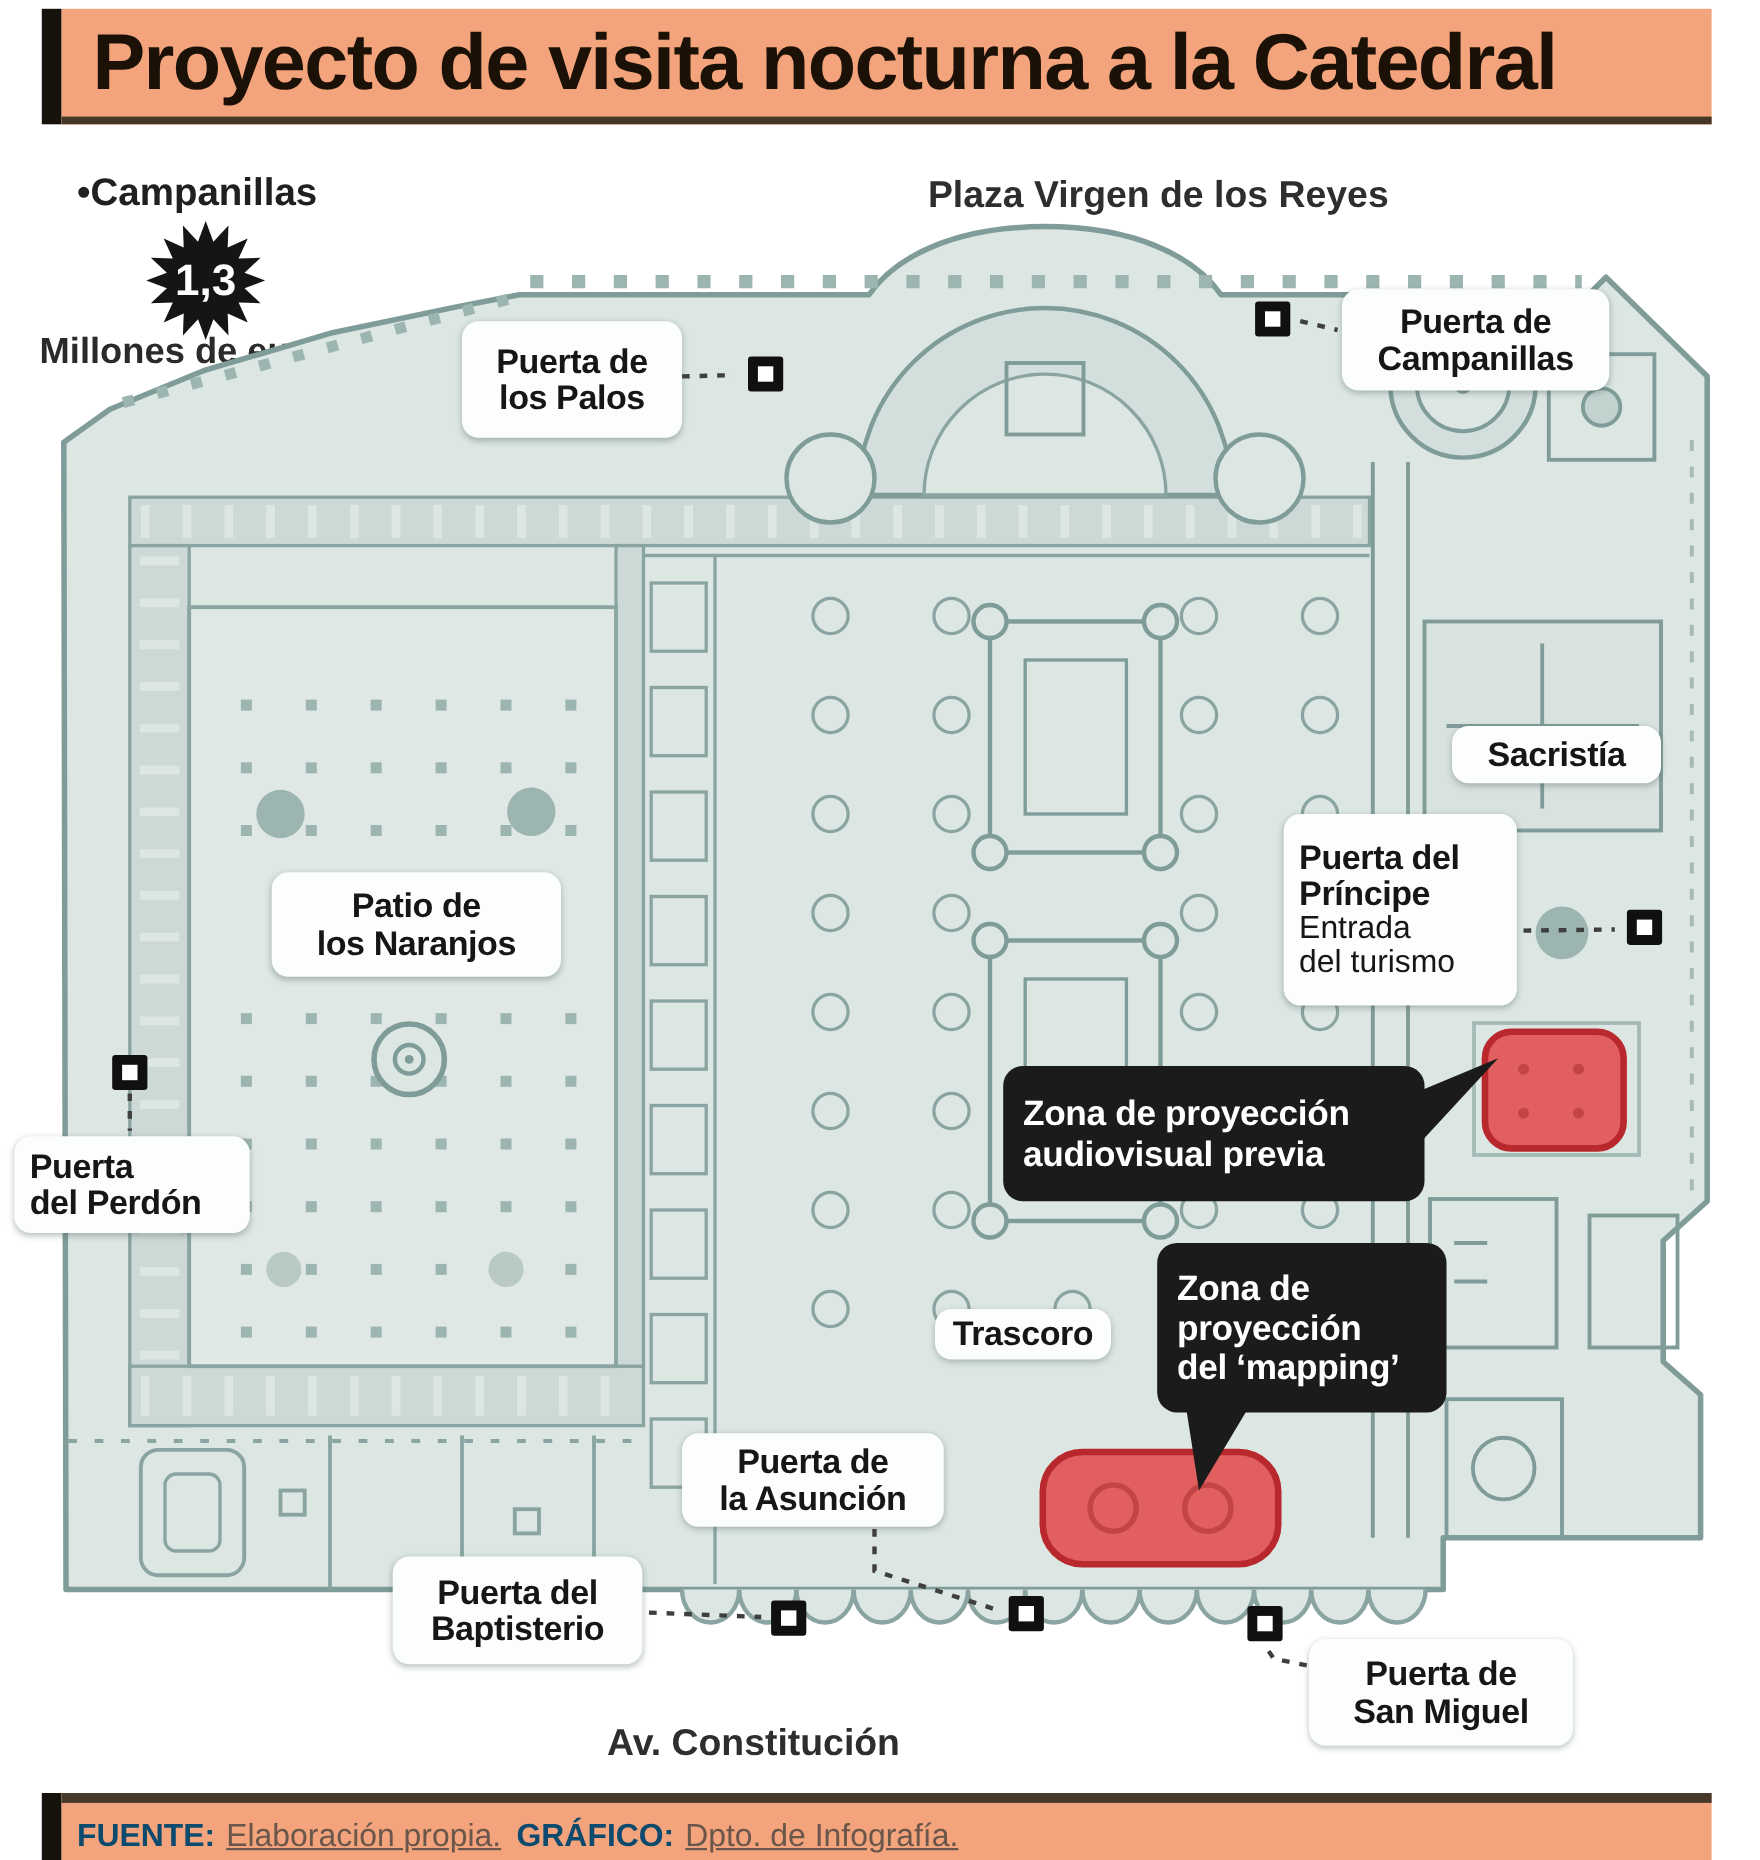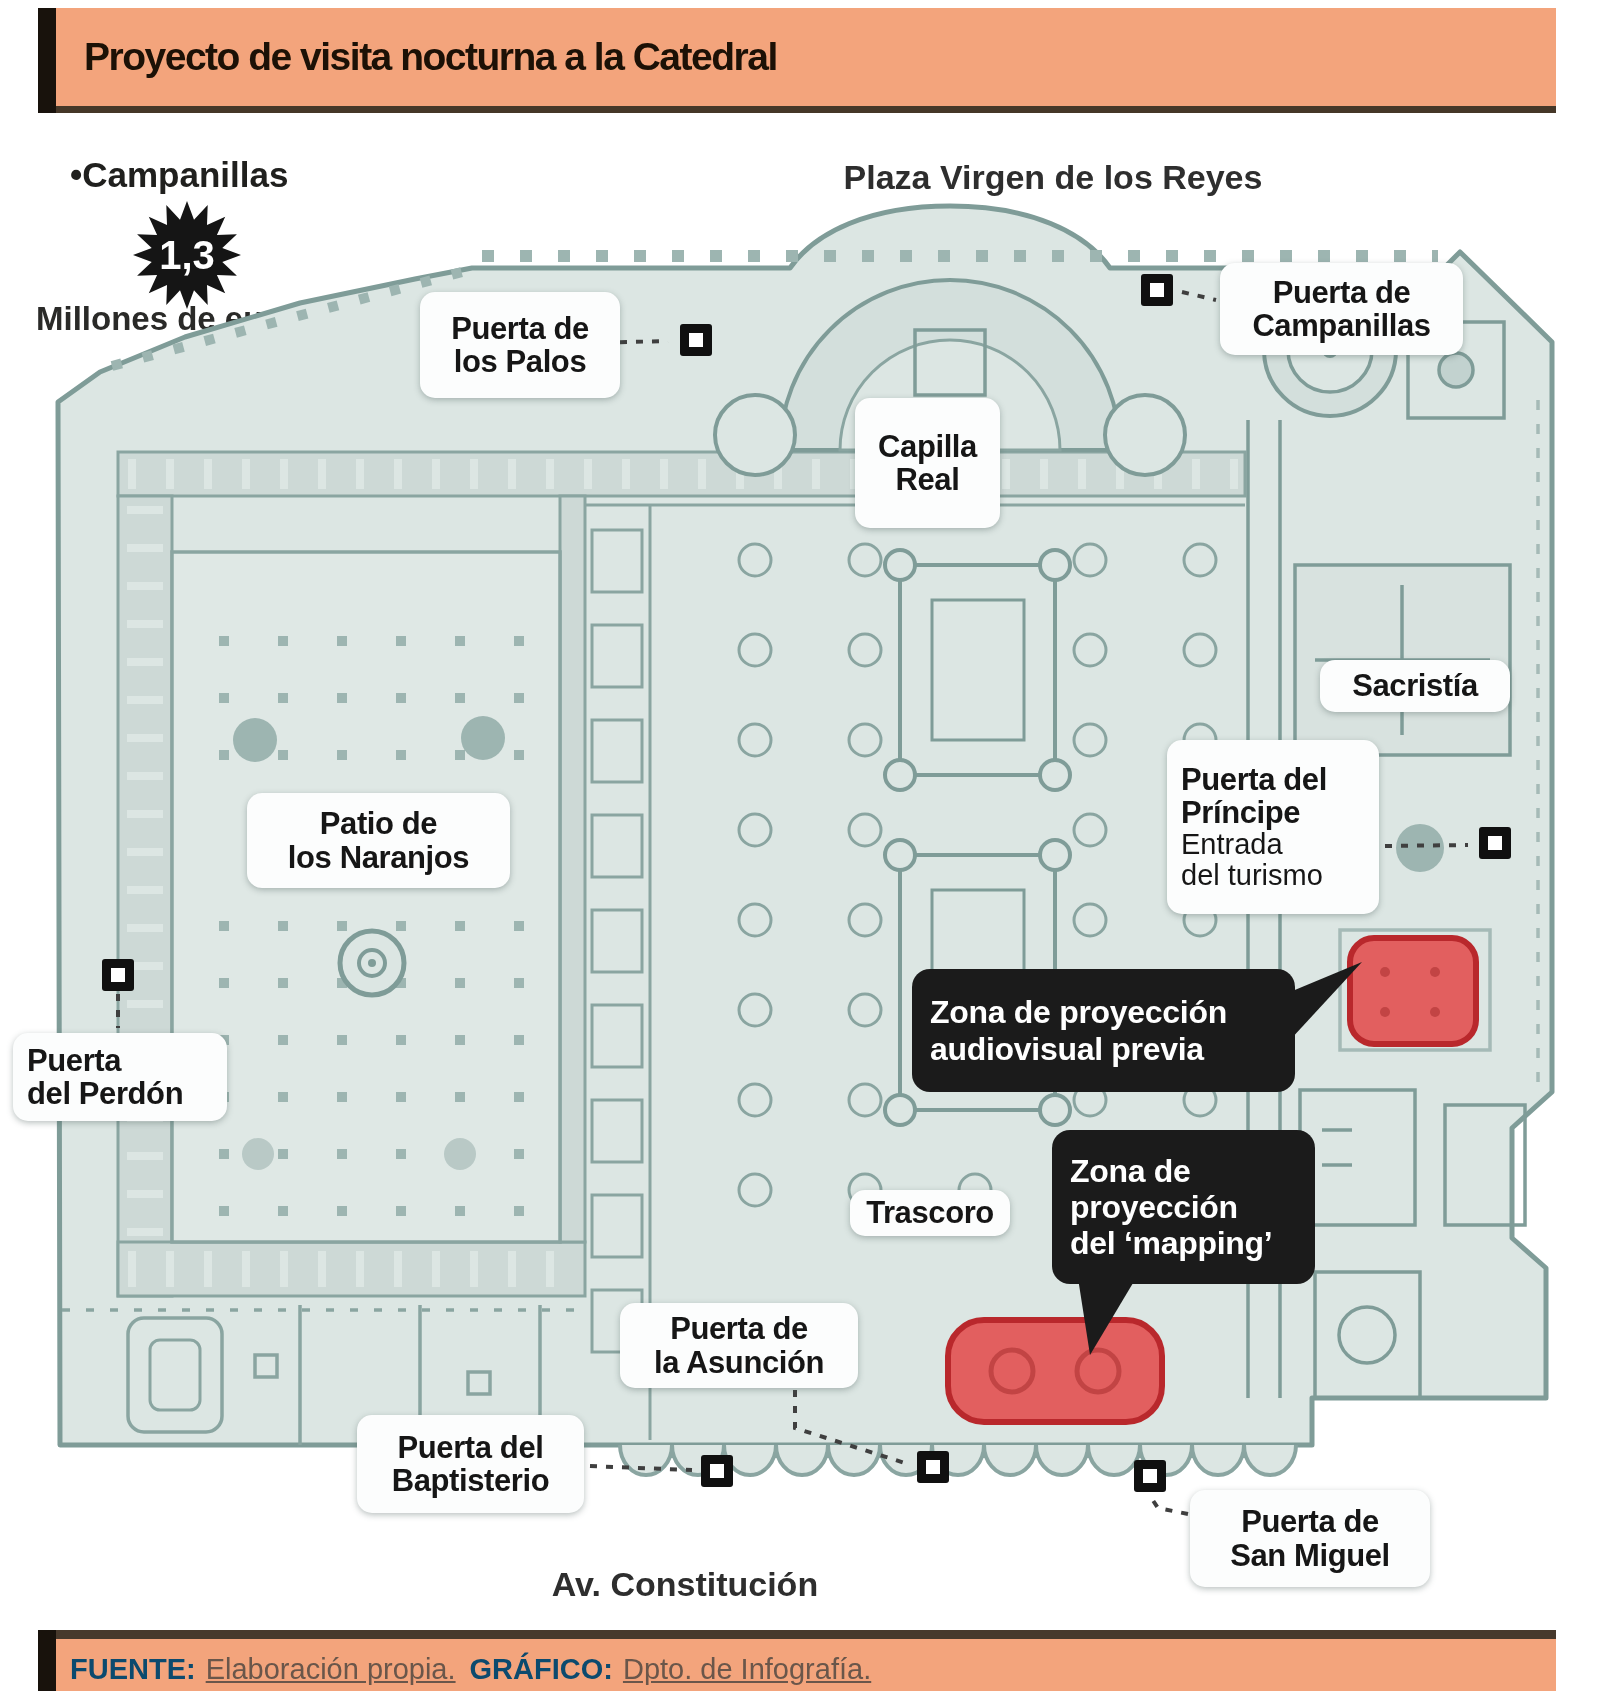--- a/index.html
+++ b/index.html
@@ -2,21 +2,21 @@
 <html><head>
 <meta charset="utf-8">
 <style>
   html,body{margin:0;padding:0;background:#fff;}
   .stage{position:relative;width:1600px;height:1691px;background:#ffffff;overflow:hidden;
          font-family:"Liberation Sans","DejaVu Sans",sans-serif;}
   
   .header-band{position:absolute;left:56px;top:8px;width:1500px;height:98px;background:#f3a47c;
                border-bottom:7px solid #453728;display:flex;align-items:center;}
   .header-bar{position:absolute;left:38px;top:8px;width:18px;height:105px;background:#18120c;}
-  .header-title{margin-left:28px;font-size:39px;font-weight:900;color:#1c1106;letter-spacing:-1.5px;}
+  .header-title{margin-left:28px;font-size:72px;font-weight:900;color:#1c1106;letter-spacing:-1.5px;}
   .footer-band{position:absolute;left:56px;top:1630px;width:1500px;height:61px;background:#f3a47c;
                border-top:9px solid #47392c;display:flex;align-items:center;font-size:29px;color:#6a564a;}
   .footer-bar{position:absolute;left:38px;top:1630px;width:18px;height:61px;background:#18120c;}
   .footer-band .lbl{font-weight:900;color:#0c4a6e;margin-left:14px;}
   .footer-band .val{margin-left:10px;text-decoration:underline;}
   
   .budget-label{position:absolute;left:70px;top:155px;font-size:35px;font-weight:900;color:#20201e;}
   .budget-unit{position:absolute;left:36px;top:300px;font-size:33px;font-weight:900;color:#2a2a28;}
   .budget-star{position:absolute;left:127px;top:195px;width:120px;height:120px;}
   .budget-amount{position:absolute;left:127px;top:195px;width:120px;height:120px;display:flex;
@@ -311,22 +311,20 @@
         </g>
         <g>
           <rect x="1134" y="1460" width="32" height="32" rx="3"></rect>
           <rect x="1143" y="1469" width="14" height="14" fill="#ffffff"></rect>
         </g>
       </g>
   </svg>
 
   <div class="bubble-white" style="left:420px;top:292px;width:200px;height:106px;">Puerta de
 los Palos</div>
-  <div class="bubble-white" style="left:855px;top:398px;width:145px;height:130px;">Capilla
-Real</div>
   <div class="bubble-white" style="left:1220px;top:263px;width:243px;height:92px;">Puerta de
 Campanillas</div>
   <div class="bubble-white" style="left:1320px;top:660px;width:190px;height:52px;">Sacristía</div>
   <div class="bubble-white left" style="left:1167px;top:740px;width:212px;height:174px;flex-direction:column;align-items:flex-start;justify-content:center;text-align:left;">
     <span>Puerta del
 Príncipe</span>
     <span class="sub-normal">Entrada
 del turismo</span>
   </div>
   <div class="bubble-white" style="left:247px;top:793px;width:263px;height:95px;">Patio de

